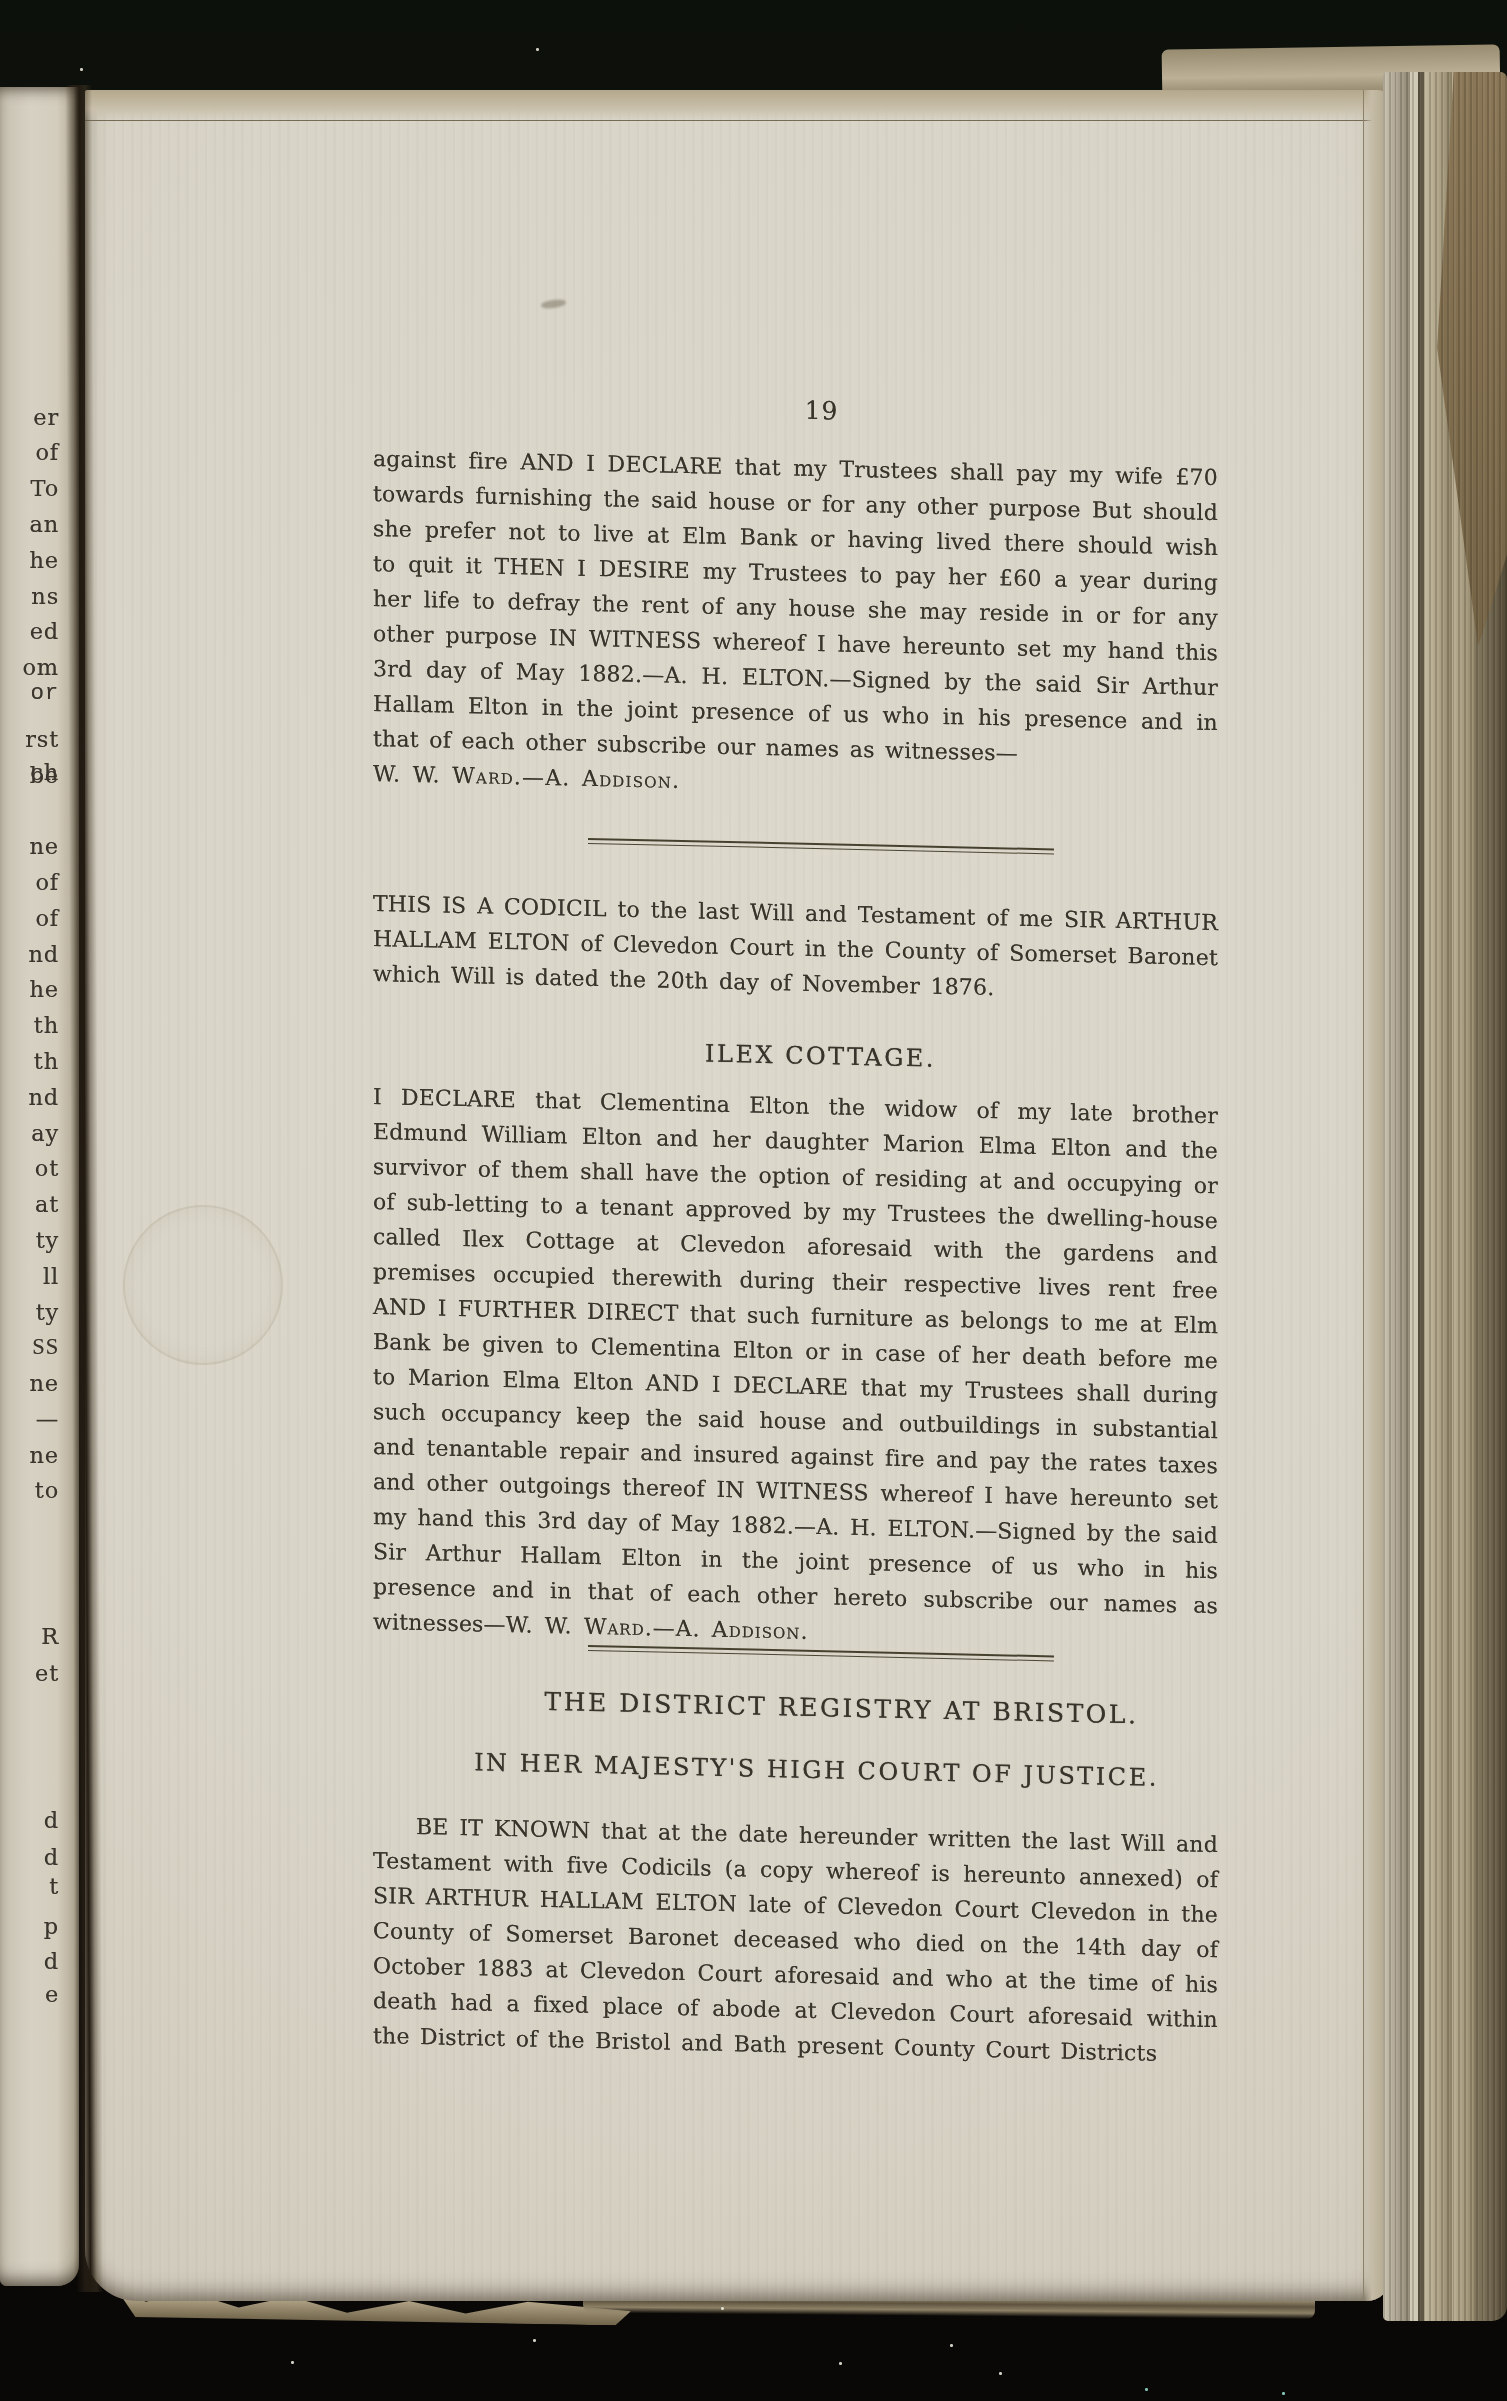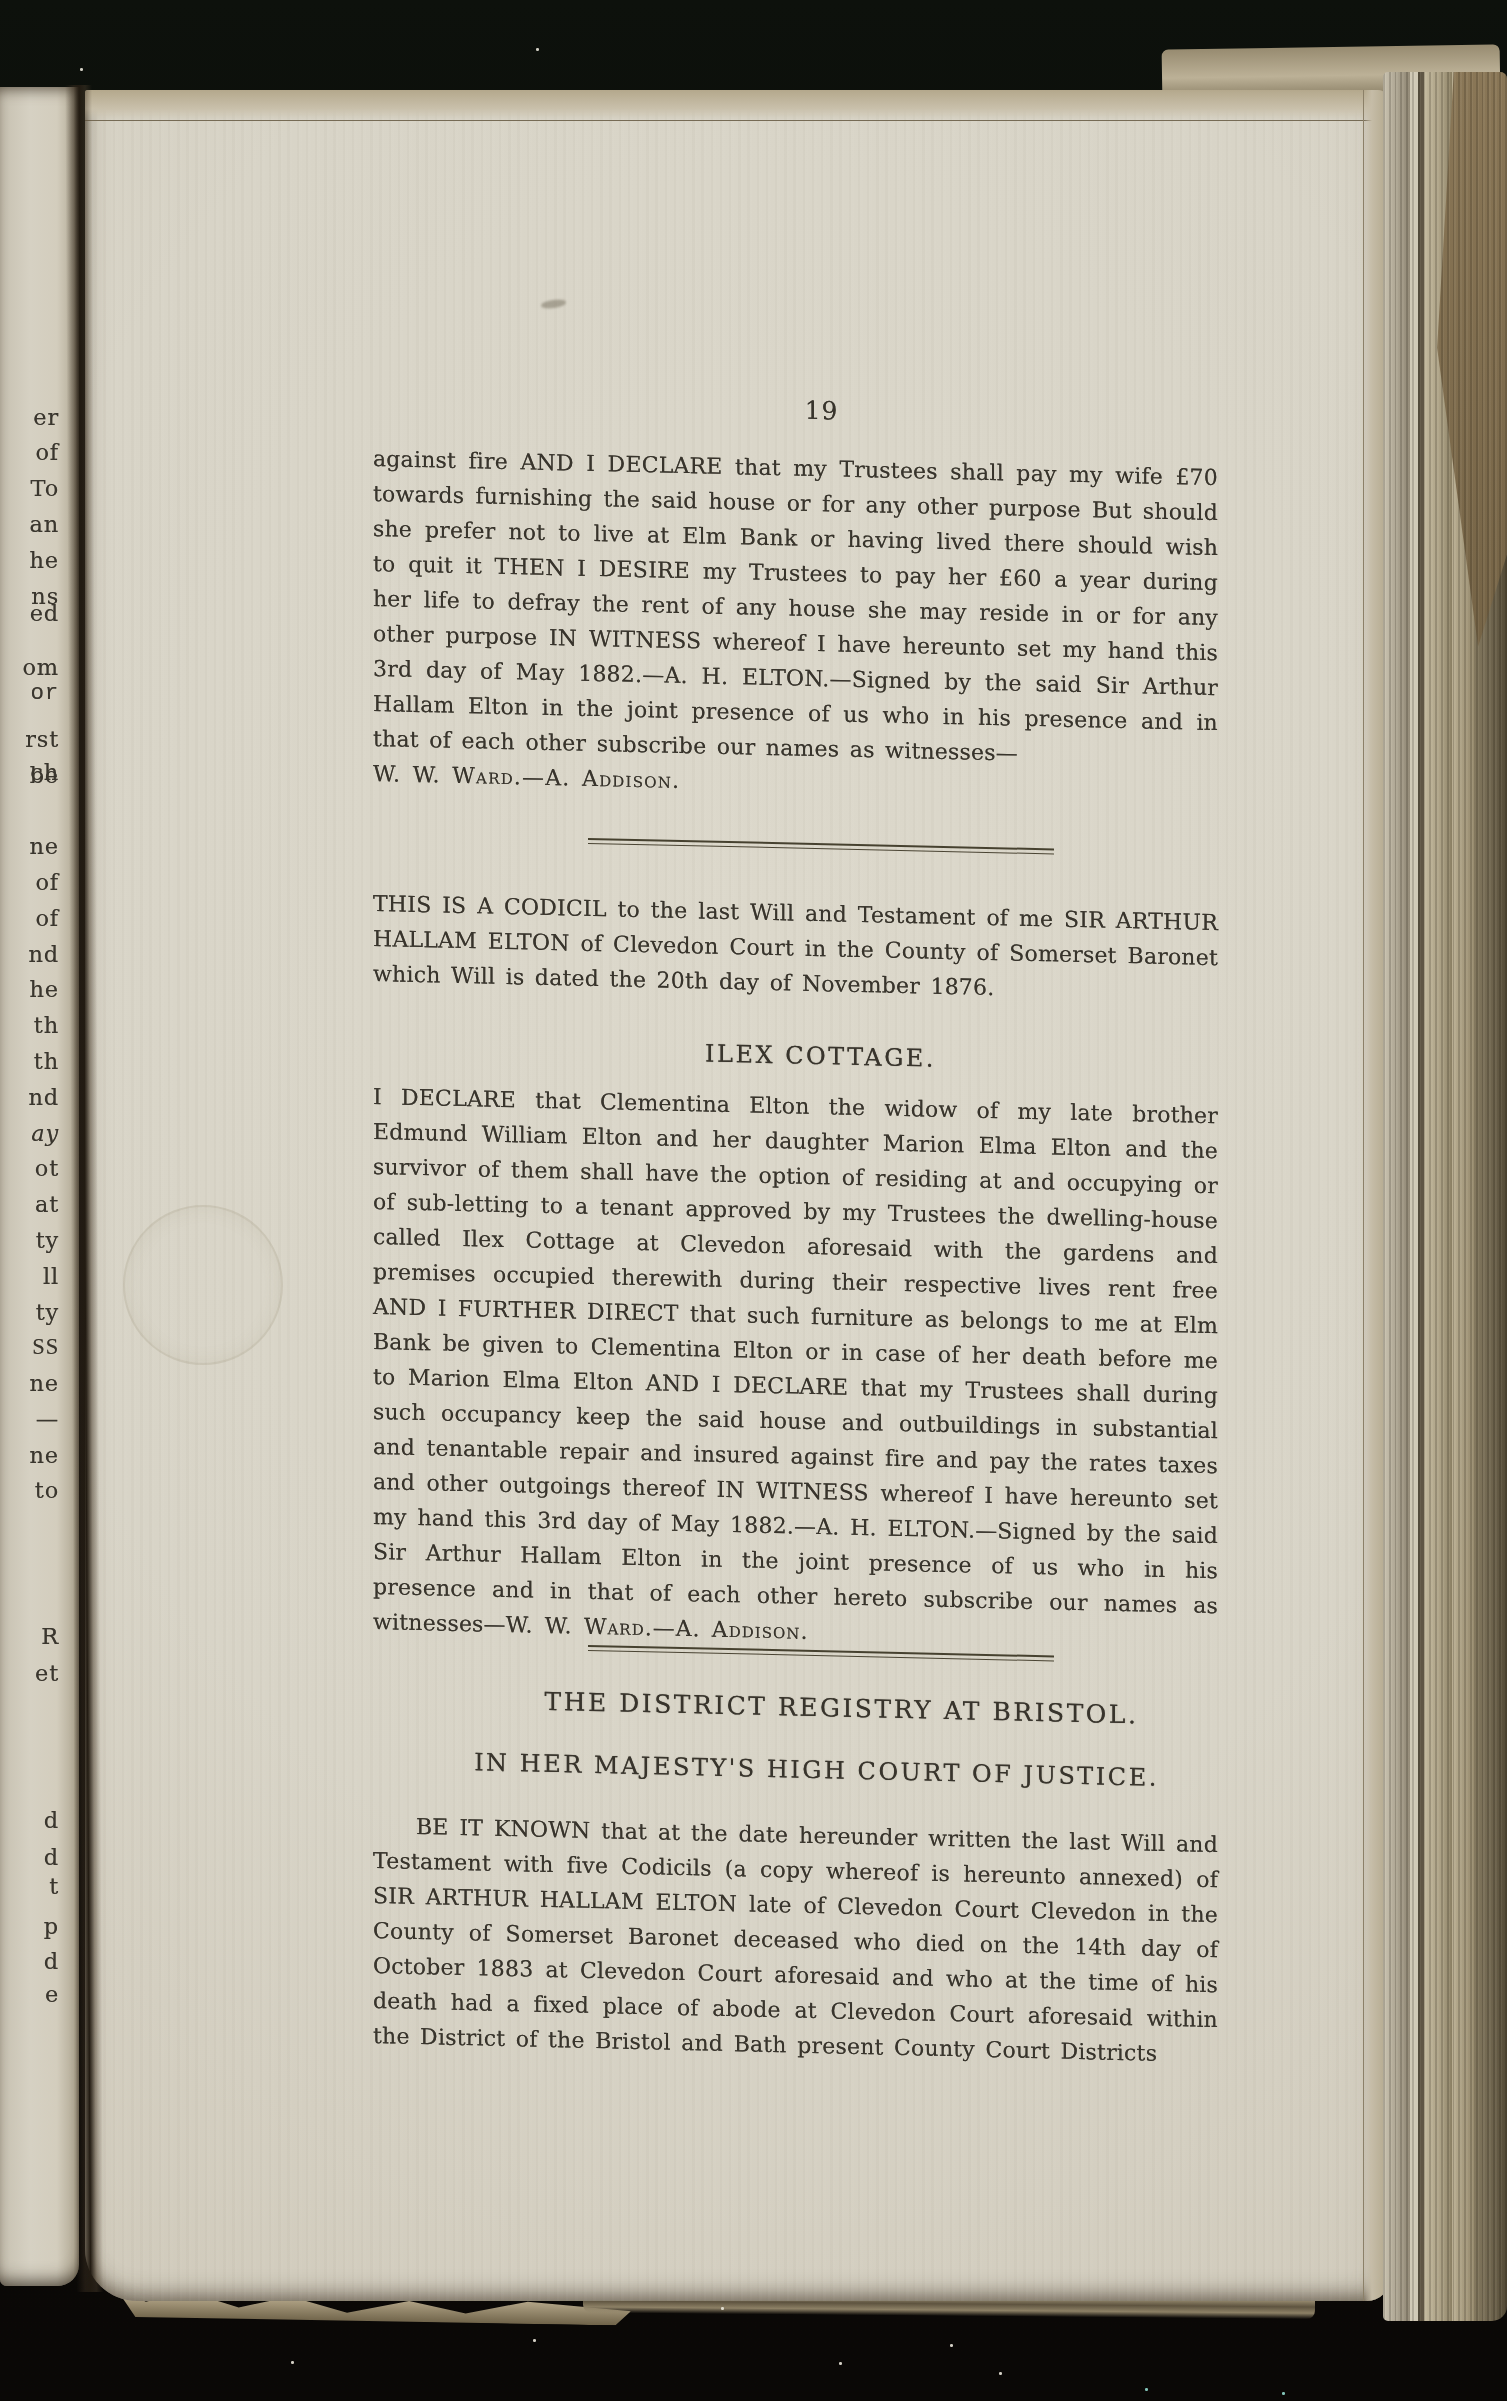--- a/index.html
+++ b/index.html
@@ -141,35 +141,35 @@
 <div class="photo">
 
   <div class="left-page"></div>
   <div class="fragments">
       <span class="frag" style="top: 404px; text-align: center;">er</span>
       <span class="frag" style="top: 439px;">of</span>
       <span class="frag" style="top: 475px;">To</span>
       <span class="frag" style="top: 511px;">an</span>
       <span class="frag" style="top: 547px;">he</span>
       <span class="frag" style="top: 583px;">ns</span>
-      <span class="frag" style="top: 600px;">ed</span>
+      <span class="frag" style="top: 618px;">ed</span>
       <span class="frag" style="top: 654px;">om</span>
       <span class="frag" style="top: 680px; font-family: Liberation Mono, monospace;">or</span>
       <span class="frag" style="top: 726px;">rst</span>
       <span class="frag" style="top: 762px;">be</span>
       <span class="frag" style="top: 759px;">ch</span>
       <span class="frag" style="top: 833px;">ne</span>
       <span class="frag" style="top: 869px;">of</span>
       <span class="frag" style="top: 905px;">of</span>
       <span class="frag" style="top: 941px;">nd</span>
       <span class="frag" style="top: 976px;">he</span>
       <span class="frag" style="top: 1012px;">th</span>
       <span class="frag" style="top: 1048px;">th</span>
       <span class="frag" style="top: 1084px;">nd</span>
-      <span class="frag" style="top: 1120px; font-style: italic;">ay</span>
+      <span class="frag" style="top: 1120px;">ay</span>
       <span class="frag" style="top: 1155px;">ot</span>
       <span class="frag" style="top: 1191px;">at</span>
       <span class="frag" style="top: 1227px;">ty</span>
       <span class="frag" style="top: 1263px;">ll</span>
       <span class="frag" style="top: 1299px;">ty</span>
       <span class="frag" style="top: 1334px; font-family: Liberation Serif, serif;">SS</span>
       <span class="frag" style="top: 1370px;">ne</span>
       <span class="frag" style="top: 1406px;">—</span>
       <span class="frag" style="top: 1442px;">ne</span>
       <span class="frag" style="top: 1477px;">to</span>

